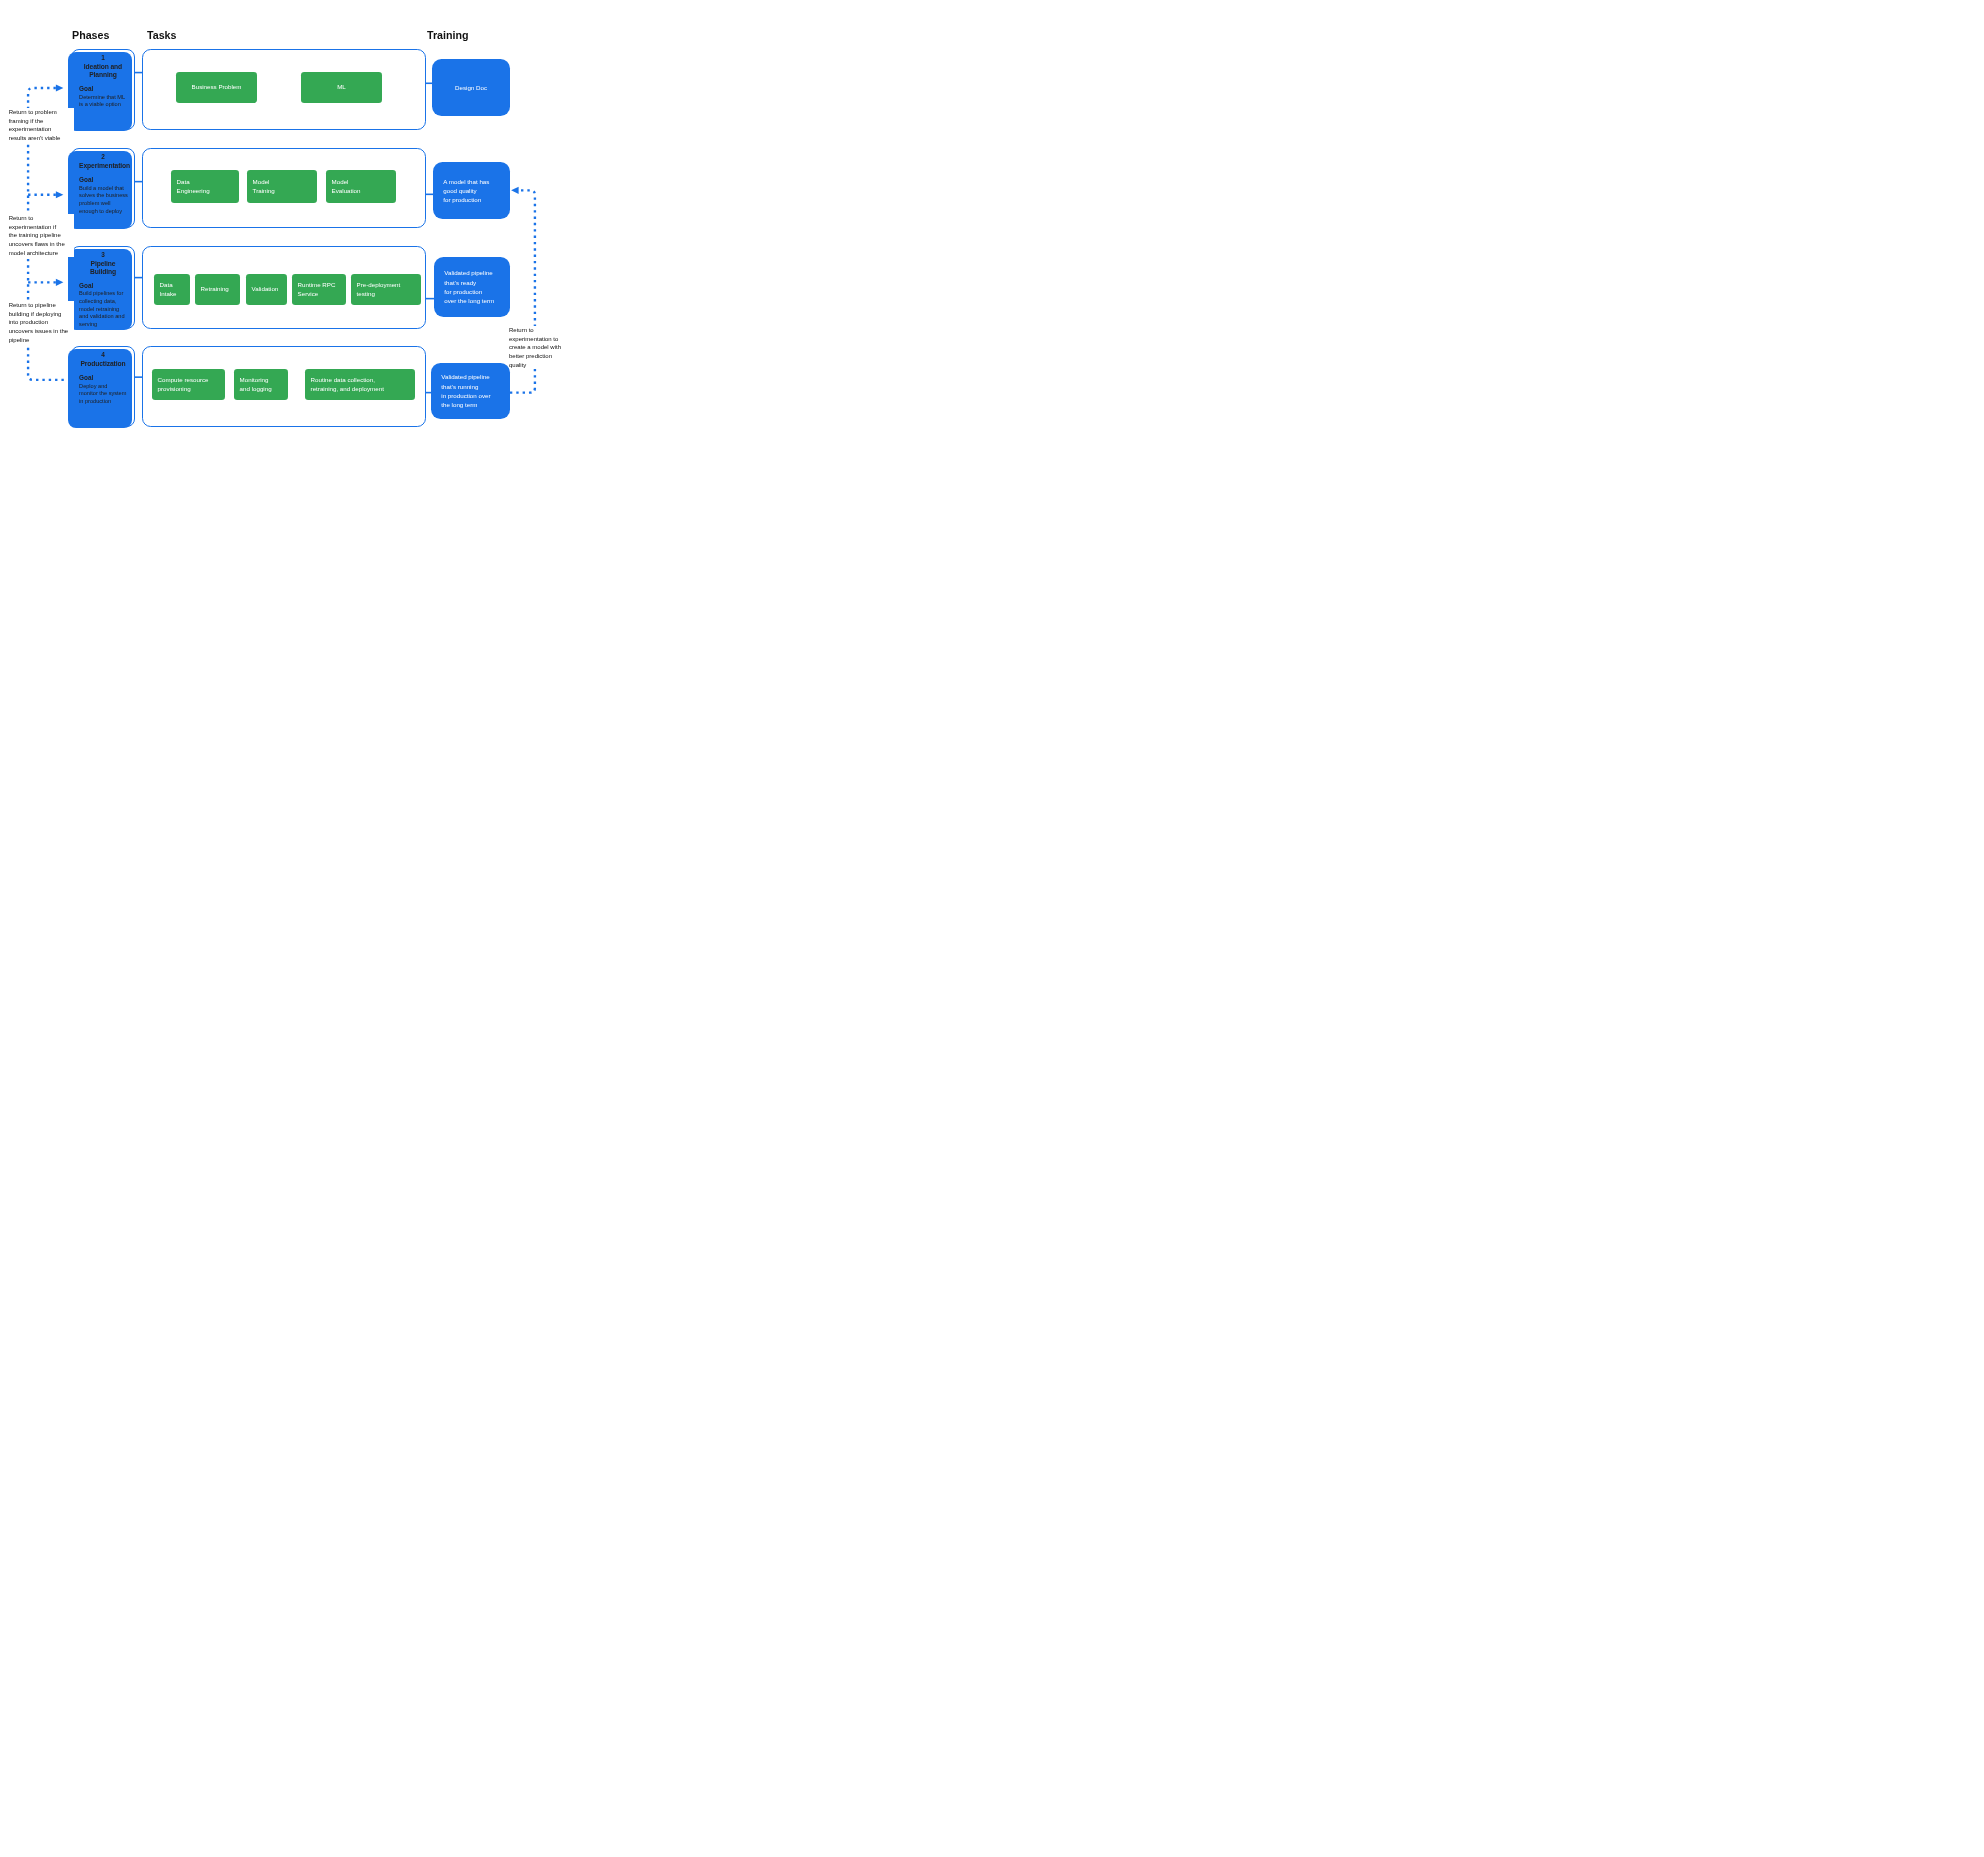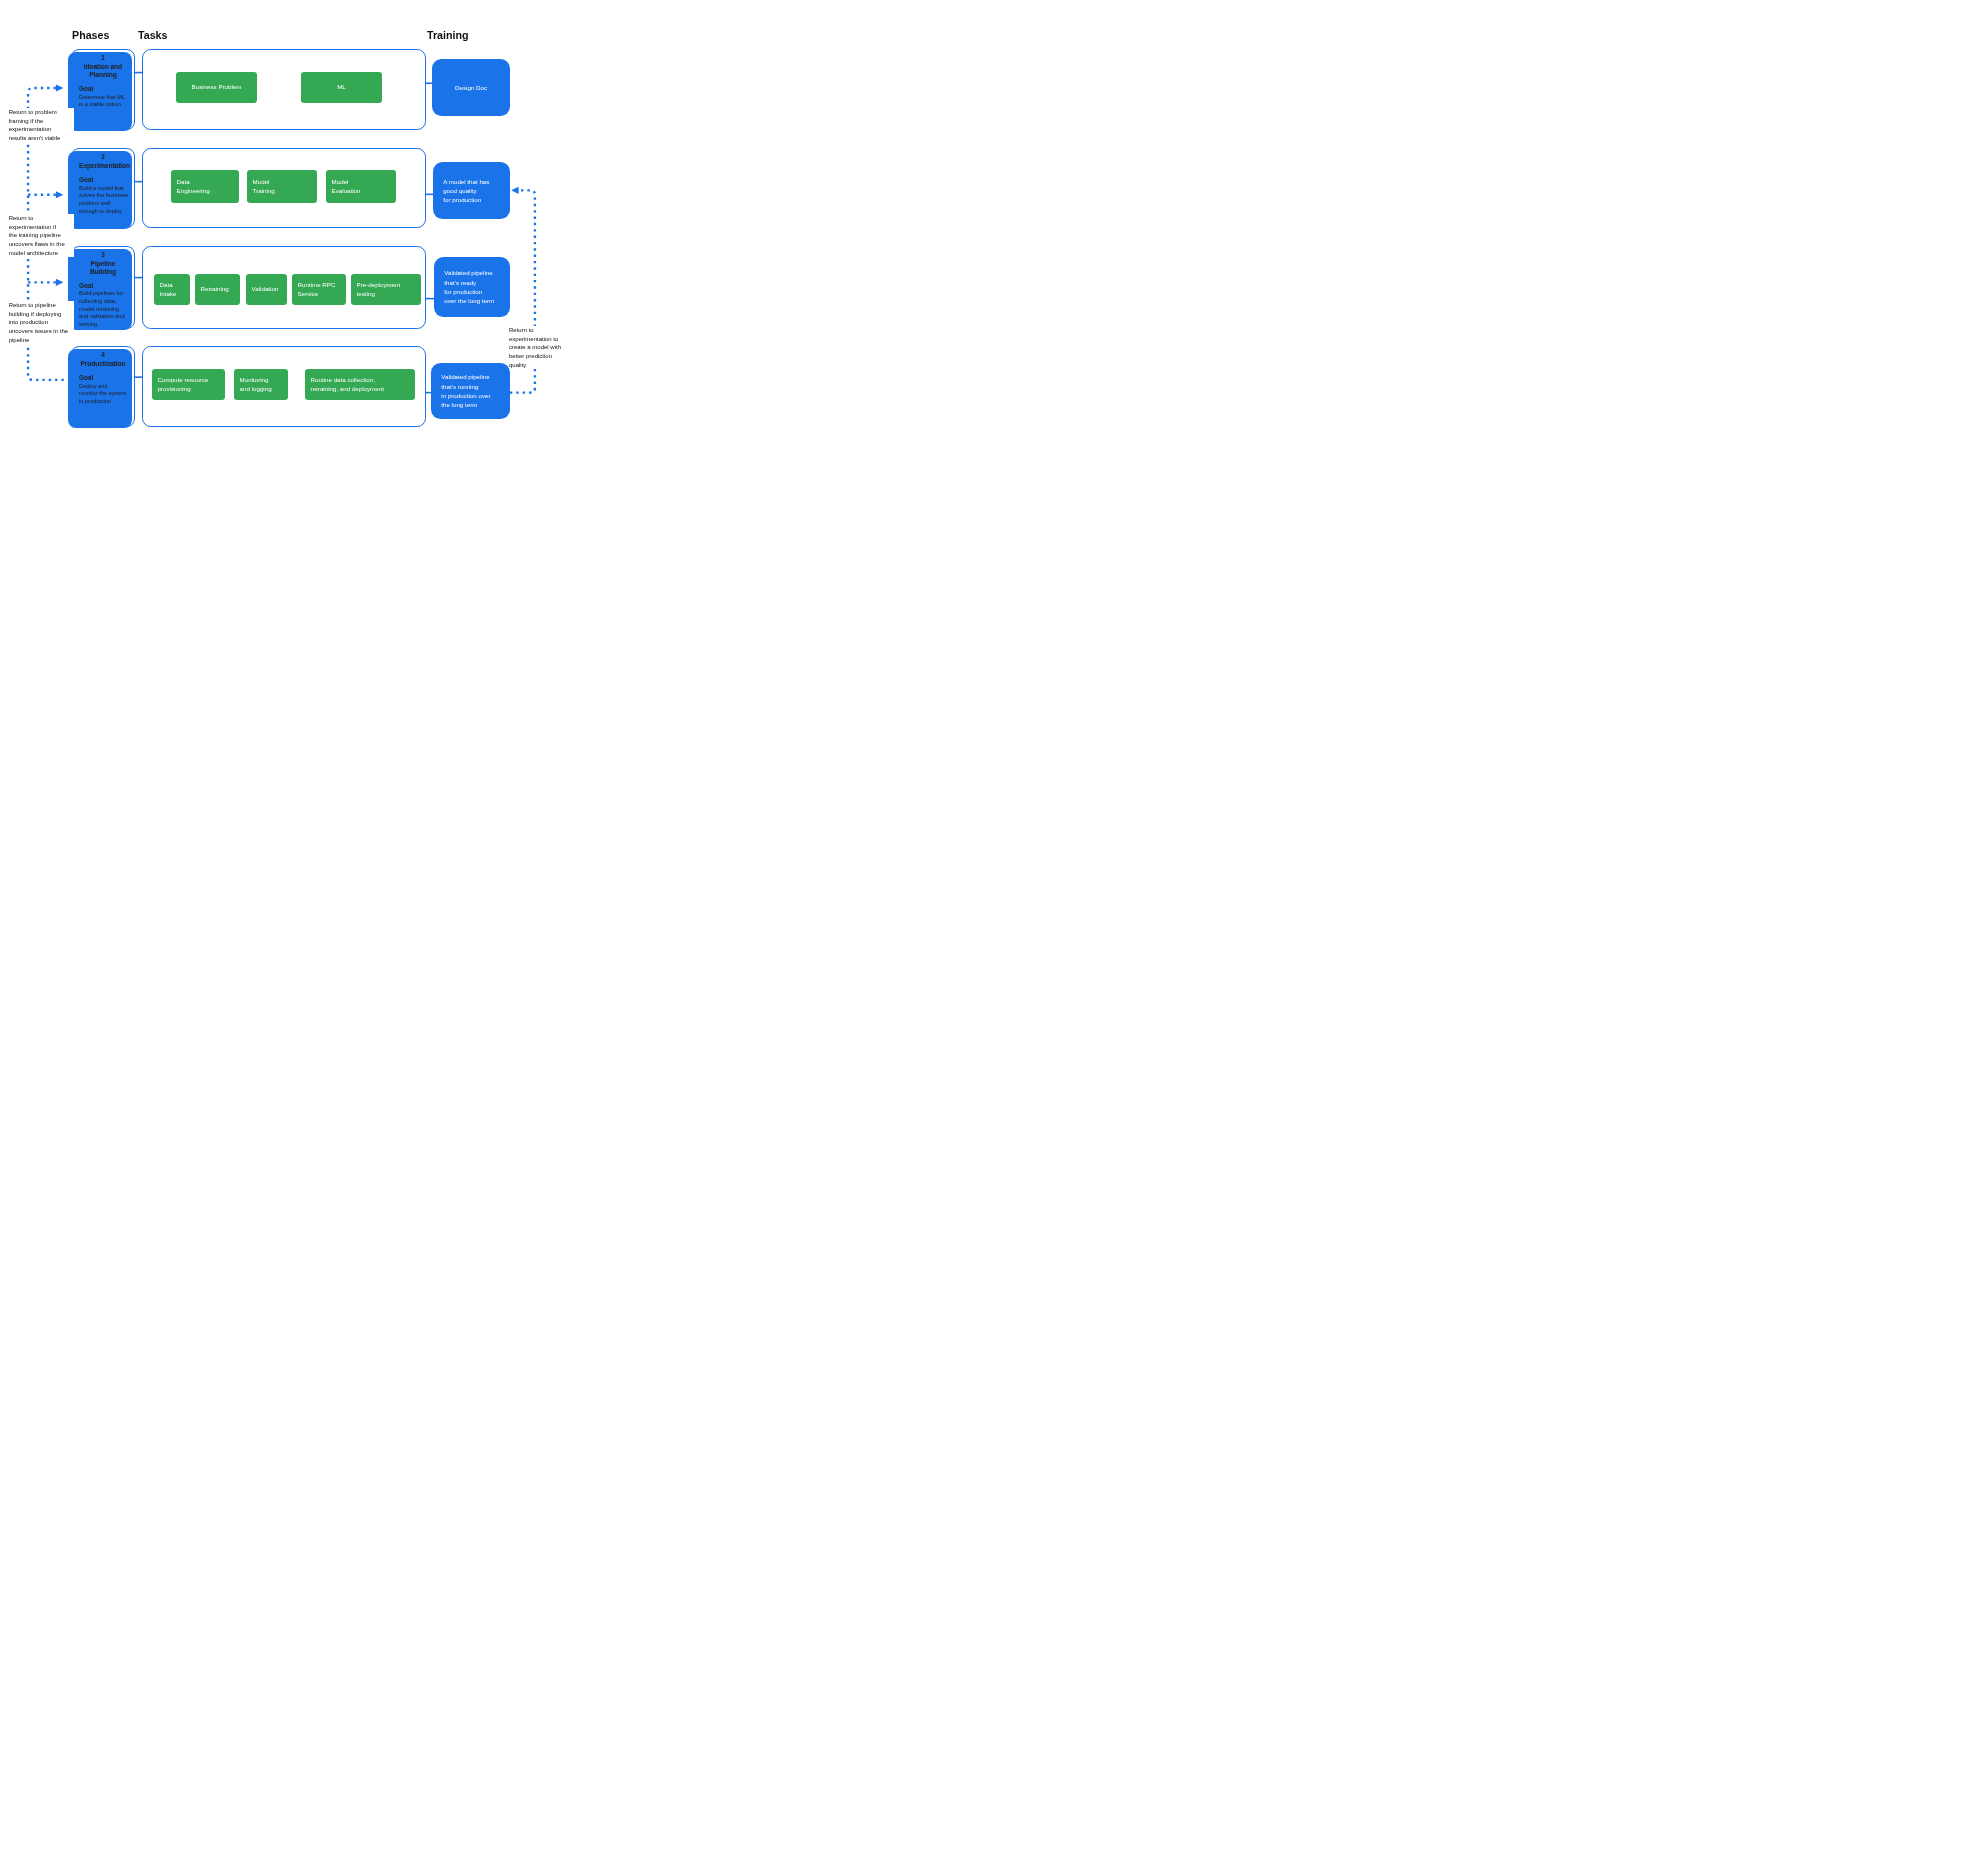--- a/index.html
+++ b/index.html
@@ -89,21 +89,21 @@
 
     <g fill="#1A73E8" stroke="none">
       <polygon points="140,213 140,231 159,222"></polygon>
       <polygon points="140,482 140,500 159,491"></polygon>
       <polygon points="140,703 140,721 159,712"></polygon>
       <polygon points="1307,471 1307,489 1288,480"></polygon>
     </g>
   </svg>
 
   <div class="hdr" style="left:72px;top:29px">Phases</div>
-  <div class="hdr" style="left:138px;top:29px">Tasks</div>
+  <div class="hdr" style="left:147px;top:29px">Tasks</div>
   <div class="hdr" style="left:427px;top:29px">Training</div>
 
   <div class="card" style="top:49px;height:81px">
     <div class="deco"></div>
     <div class="card-inner">
       <div class="p-num">1</div>
       <div class="p-title">Ideation and Planning</div>
       <div class="p-goal-label">Goal</div>
       <div class="p-goal">Determine that ML
 is a viable option</div>

